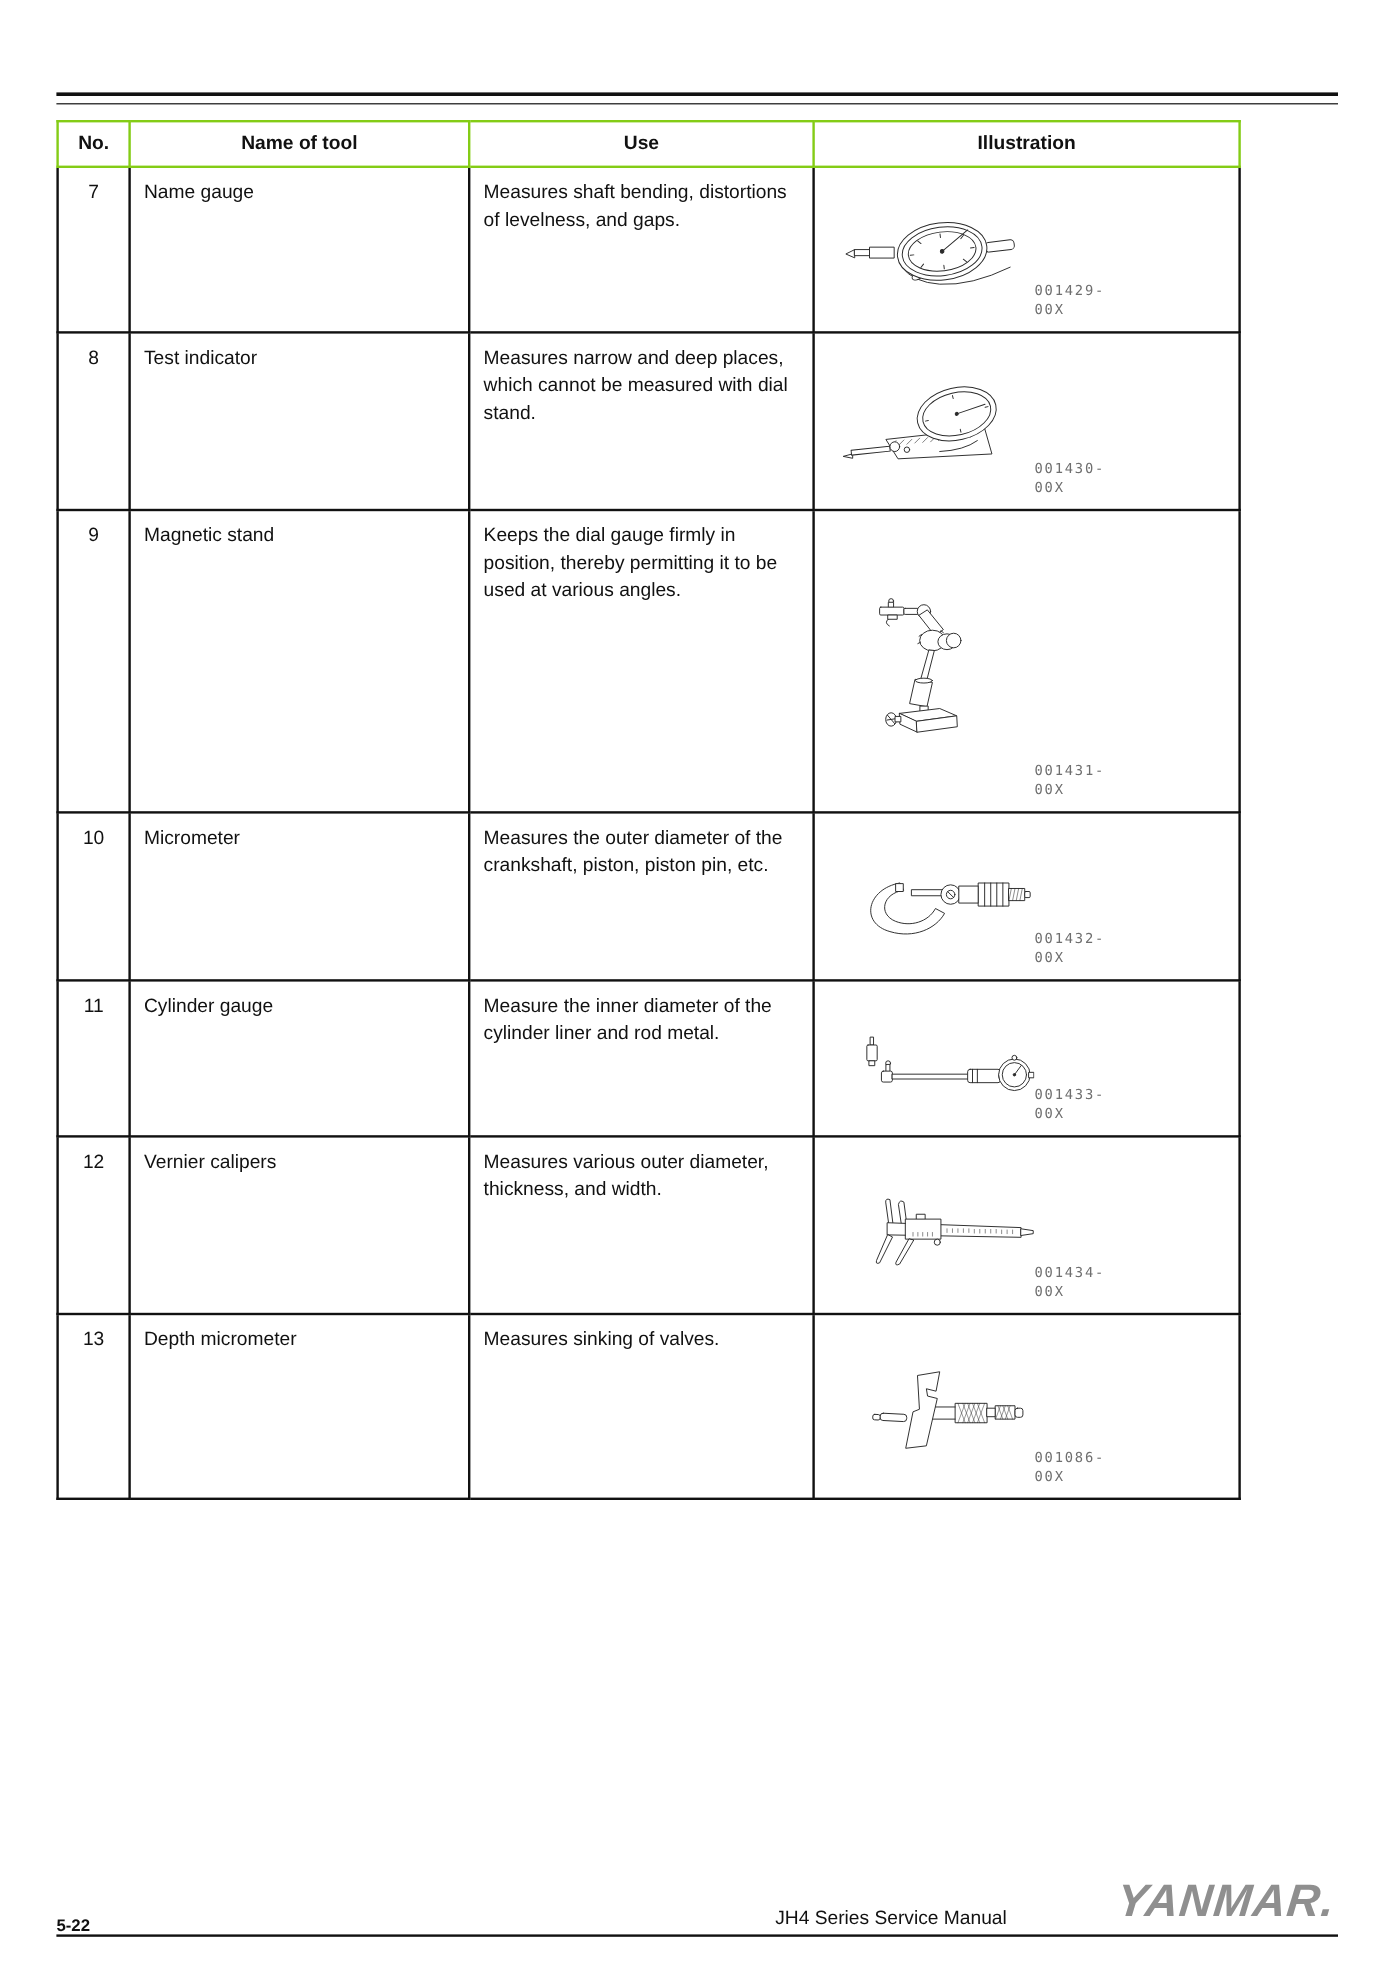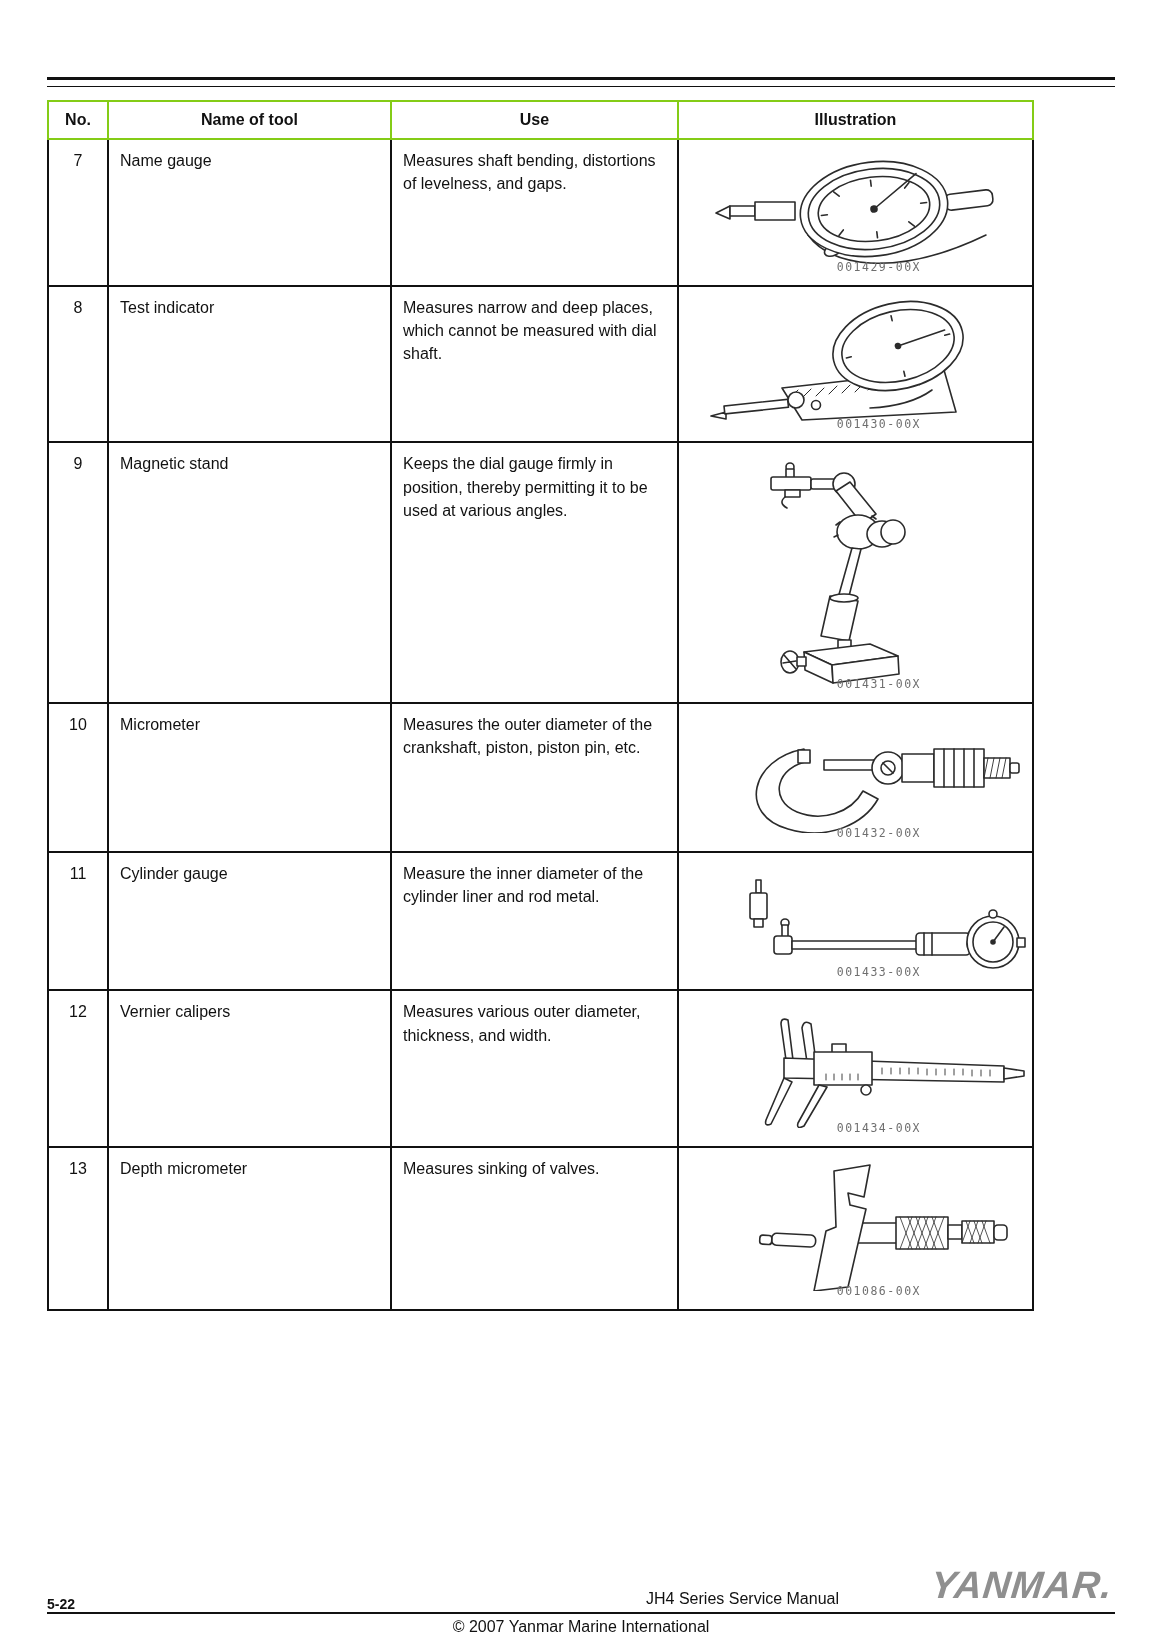--- a/index.html
+++ b/index.html
@@ -12,21 +12,21 @@
   .page-header{position:absolute;top:42px;left:47px;right:42px;display:flex;justify-content:space-between;align-items:flex-end;}
   .h-left{font-size:27px;font-weight:bold;letter-spacing:.3px;}
   .h-right{font-size:21px;font-weight:bold;}
   .header-rule{position:absolute;top:77px;left:47px;right:42px;height:6px;border-top:3px solid #111;border-bottom:1px solid #111;}
   
   table.tool-table{position:absolute;top:100px;left:47px;width:985px;border-collapse:collapse;table-layout:fixed;}
   .tool-table th{border:2px solid #84cc16;font-size:16px;font-weight:bold;text-align:center;padding:7px 4px;height:22px;}
   .tool-table td{border:2px solid #111;vertical-align:top;font-size:16px;line-height:1.45;padding:9px 11px;}
   .cell-no{text-align:center;padding-left:2px;padding-right:2px;}
   .cell-ill{padding:4px 6px;}
-  .ill-wrap{display:flex;flex-direction:column;align-items:center;justify-content:flex-start;padding-top:4px;}
+  .ill-wrap{display:flex;flex-direction:row;align-items:center;justify-content:flex-start;padding-top:4px;}
   .fig-code{align-self:flex-end;margin-right:100px;margin-top:-8px;
     font-family:"DejaVu Sans Mono",monospace;font-size:11.5px;color:#6f6f6f;letter-spacing:1.5px;}
   
   .page-footer{position:absolute;left:47px;right:42px;top:1560px;height:70px;}
   .page-number{position:absolute;left:0;top:36px;font-weight:bold;font-size:14px;}
   .manual-title{position:absolute;right:276px;top:30px;font-size:16px;}
   .logo{position:absolute;right:2px;top:4px;font-size:38px;font-weight:900;font-style:italic;
     color:#8f8f8f;letter-spacing:1px;transform:skewX(-6deg);}
   .footer-rule{position:absolute;left:0;right:0;top:52px;border-top:2px solid #111;}
   .copyright{position:absolute;top:58px;left:0;right:0;text-align:center;font-size:16px;}
@@ -86,21 +86,21 @@
    </g>
   </g>
               </svg>
               <div class="fig-code">001429-00X</div>
             </div>
           </td>
         </tr>
         <tr style="height: 133px;">
           <td class="cell-no">8</td>
           <td>Test indicator</td>
-          <td>Measures narrow and deep places, which cannot be measured with dial shaft.</td>
+          <td>Measures narrow and deep places, which cannot be measured with dial stand.</td>
           <td class="cell-ill">
             <div class="ill-wrap">
               <svg width="340" height="124" viewBox="0 0 340 124">
   <g stroke="#2b2b2b" stroke-width="1.6" fill="#ffffff" stroke-linejoin="round" stroke-linecap="round">
    <path d="M40 112 l-15 4 l15 3 z"></path>
    <rect x="38" y="106" width="64" height="8" transform="rotate(-6 38 106)"></rect>
    <path d="M96 88 L258 70 L270 112 L116 120 z"></path>
    <g stroke-width="1">
     <line x1="112" y1="90" x2="104" y2="98"></line>
                     <line x1="125" y1="89" x2="117" y2="97"></line>
@@ -322,16 +322,15 @@
           </td>
         </tr>
       </tbody>
   </table>
 
   <div class="page-footer">
     <span class="page-number">5-22</span>
     <span class="manual-title">JH4 Series Service Manual</span>
     <span class="logo">YANMAR.</span>
     <div class="footer-rule"></div>
-    <div class="copyright">© 2007 Yanmar Marine International</div>
   </div>
 
 </div>
 
 </body></html>

